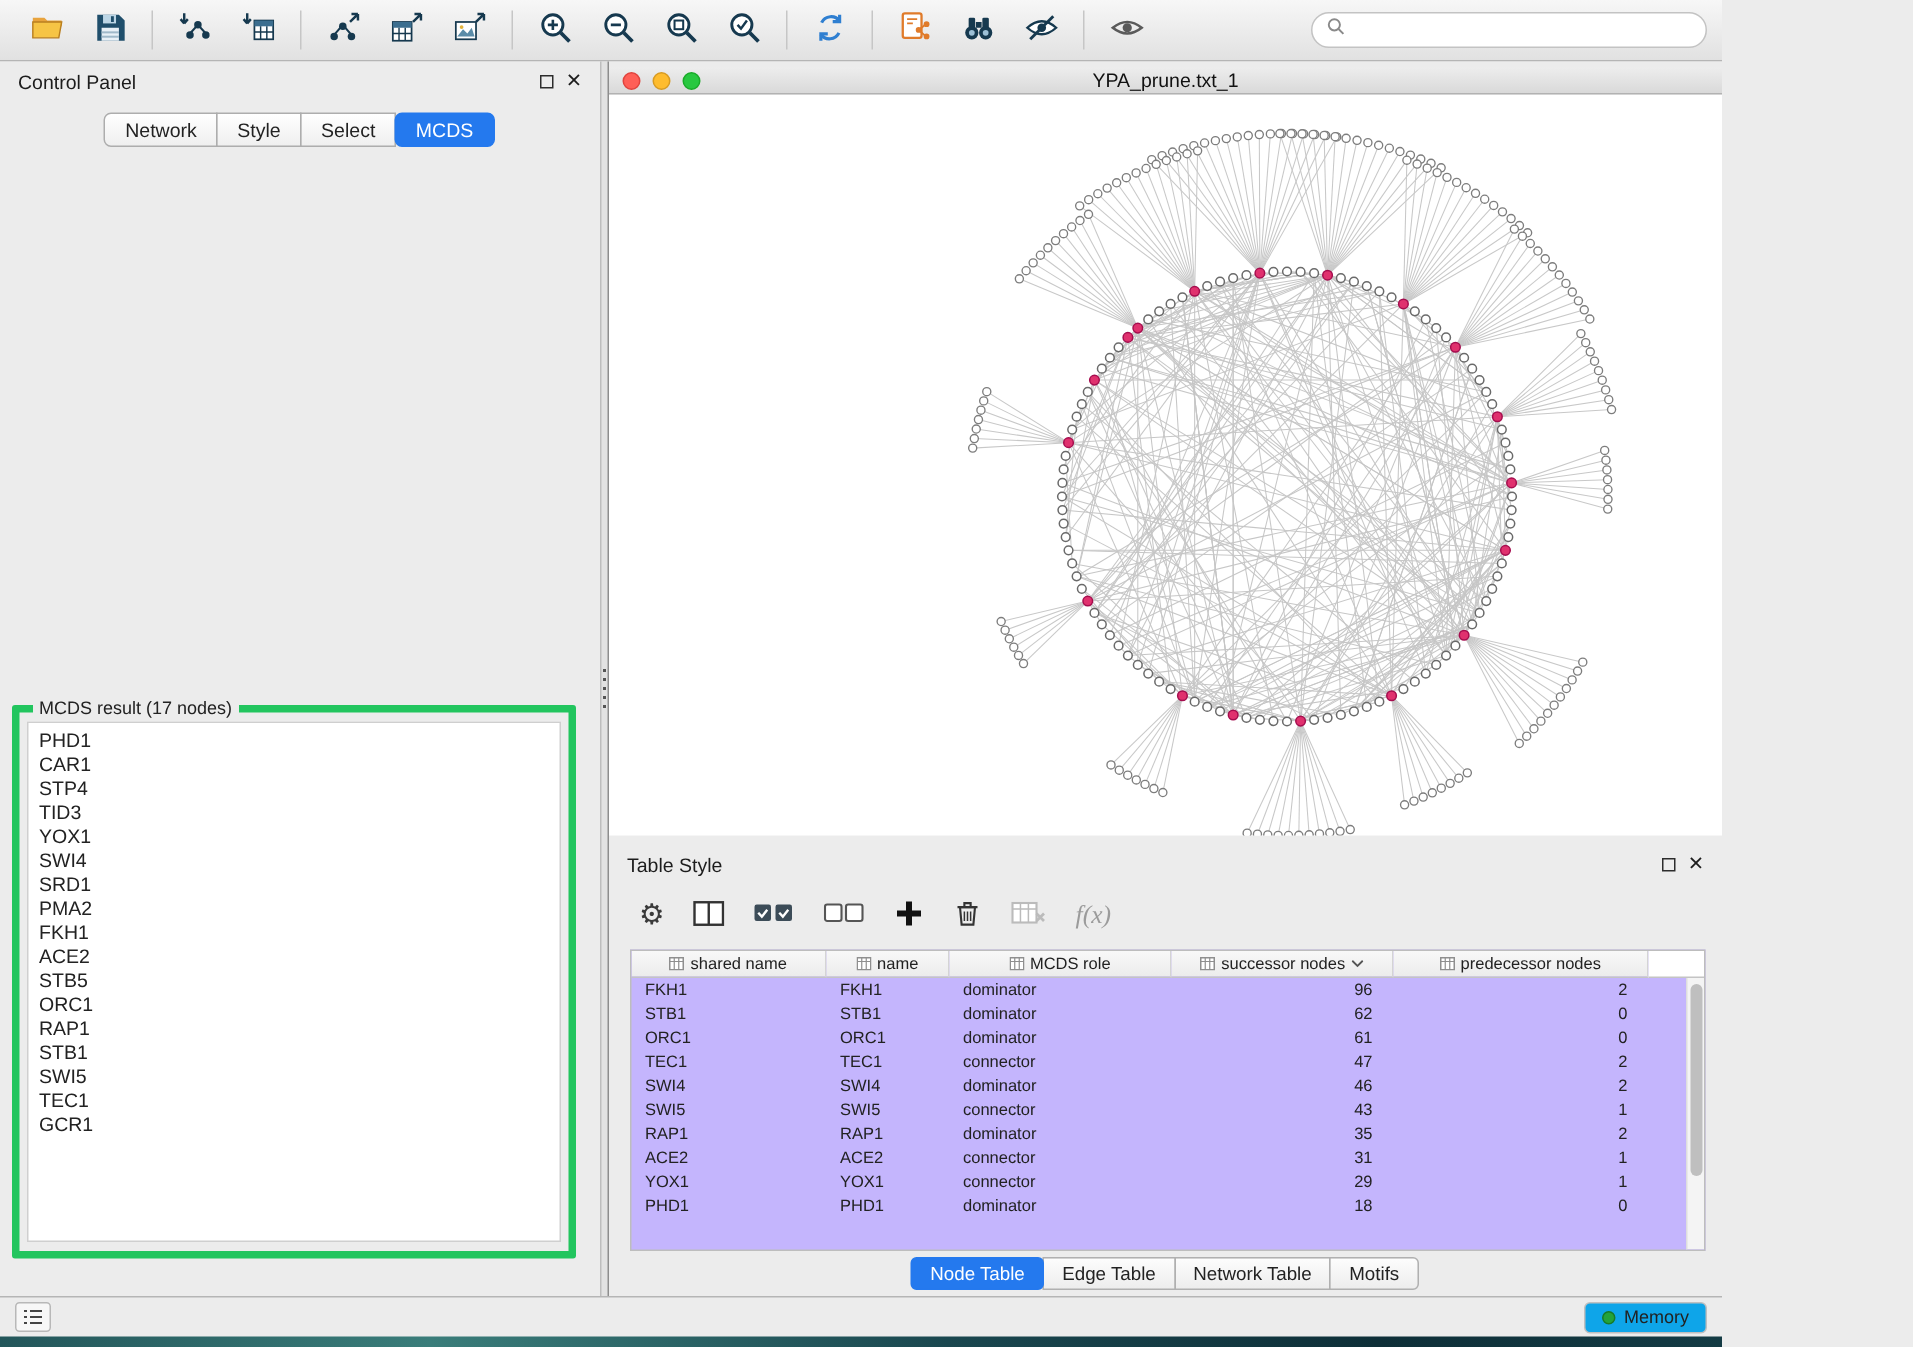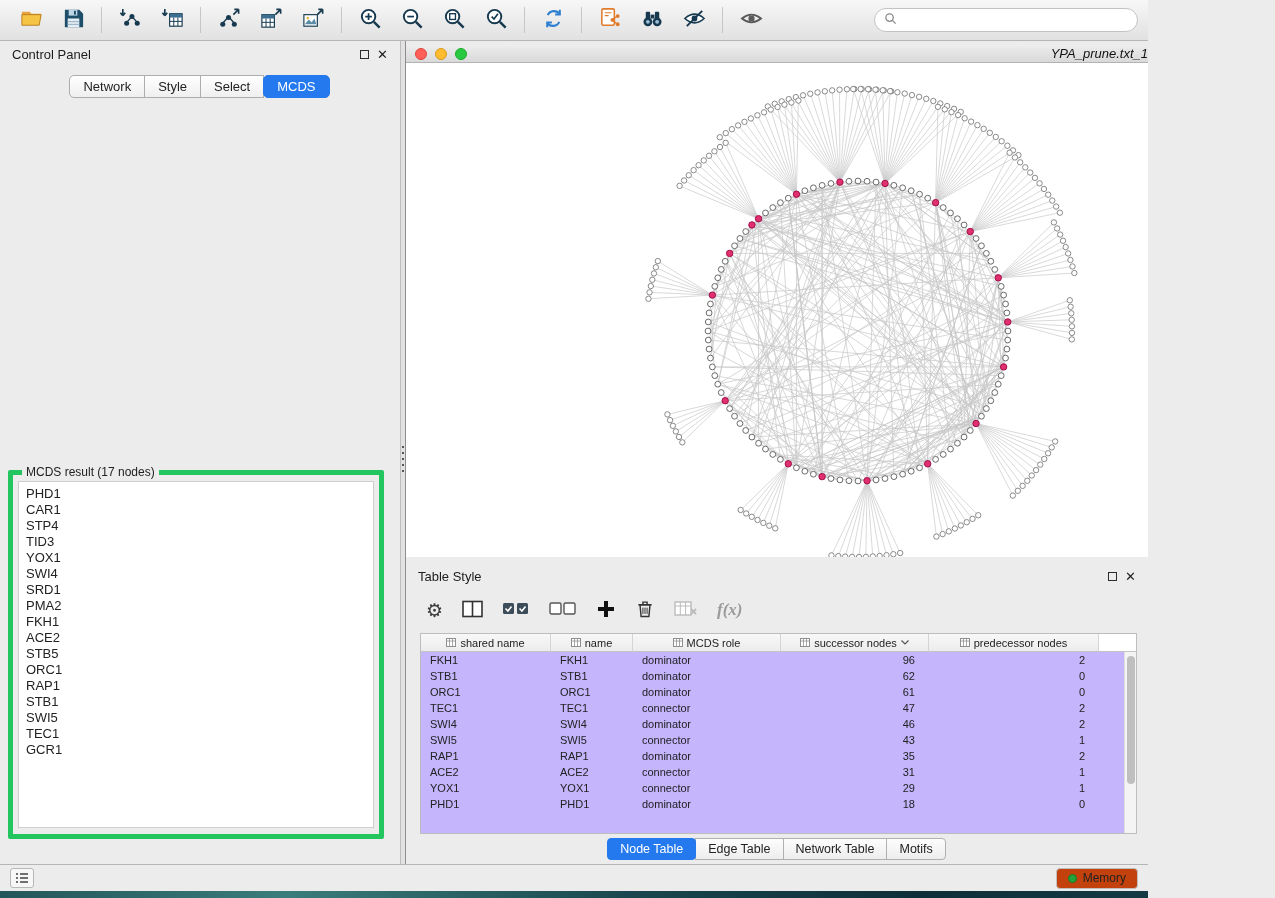--- a/index.html
+++ b/index.html
@@ -59,28 +59,28 @@
 
   
   .right-col { flex:1; display:flex; flex-direction:column; min-width:0; background:#ececec; }
   .net-window { margin-top:4px; }
   .net-titlebar { height:18px; background:linear-gradient(#ededed,#d9d9d9); border-bottom:1px solid #b2b2b2;
     position:relative; display:flex; align-items:center; padding-left:9px; gap:8px; }
   .tl { width:12px; height:12px; border-radius:50%; display:inline-block; }
   .tl.red { background:#ff5f57; border:1px solid #e0443e; }
   .tl.yellow { background:#febc2e; border:1px solid #d89b22; }
   .tl.green { background:#28c840; border:1px solid #1aab29; }
-  .net-title { position:absolute; left:0; right:0; text-align:right; font-size:13px; color:#111; pointer-events:none;font-style:italic; }
+  .net-title { position:absolute; left:0; right:0; text-align:center; font-size:13px; color:#111; pointer-events:none; }
   .net-canvas { height:494px; background:#fff; }
 
   
   .table-panel { flex:1; display:flex; flex-direction:column; padding-top:6px; min-height:0; }
   .tp-toolbar { height:42px; display:flex; align-items:center; gap:19px; padding-left:20px; }
   .tpi { display:flex; align-items:center; justify-content:center; border:none; background:transparent; cursor:default; }
-  .fx-label { font-family:"Liberation Serif", serif; font-style:italic; font-size:17px; color:#9b9b9b;font-weight:bold; }
+  .fx-label { font-family:"Liberation Serif", serif; font-style:italic; font-size:17px; color:#9b9b9b; }
   .tp-table { margin:2px 11px 0 14px; background:#c4b5fd; border:1px solid #bdbdbd; position:relative; flex:1; min-height:0; overflow:hidden; }
   .tgrid { display:grid; grid-template-columns:130px 82px 148px 148px 170px 1fr; }
   .thead { height:18px; font-size:11px; }
   .thead .hcell { background:linear-gradient(#f8f8f8,#ececec); border-right:1px solid #d4d4d4; border-bottom:1px solid #c4c4c4;
     display:flex; align-items:center; justify-content:center; gap:4px; overflow:hidden; white-space:nowrap; }
   .thead .hcell.filler { background:#fff; border-right:none; }
   .trow { height:16px; font-size:11px; }
   .tcell { display:flex; align-items:center; overflow:hidden; white-space:nowrap; }
   .tcell.c0, .tcell.c1, .tcell.c2 { padding-left:9px; }
   .tcell.c3, .tcell.c4 { justify-content:flex-end; padding-right:14px; }
@@ -92,21 +92,21 @@
   .ttab:first-child { border-radius:4px 0 0 4px; }
   .ttab:last-child { border-radius:0 4px 4px 0; }
   .ttab.active { background:#2479ee; border-color:#2479ee; color:#ffffff; border-radius:4px; position:relative; z-index:1; }
 
   
   .status-bar { height:27px; flex:0 0 27px; display:flex; align-items:center; padding:0 10px;
     background:#ececec; border-top:1px solid #b5b5b5; }
   .menu-btn { width:24px; height:20px; border:1px solid #b8b8b8; border-radius:3px; background:#f7f7f7;
     display:flex; align-items:center; justify-content:center; }
   .memory-btn { margin-left:auto; height:21px; display:flex; align-items:center; gap:6px; padding:0 11px;
-    background:#c2410c; border:1px solid #bfbfbf; border-radius:4px; font-size:12px; color:#222; }
+    background:#0ea5e9; border:1px solid #bfbfbf; border-radius:4px; font-size:12px; color:#222; }
   .memory-btn .dot { width:9px; height:9px; border-radius:50%; background:#23a33a; border:1px solid #177a28; }
   .wallpaper-strip { height:7px; flex:0 0 7px;
     background:linear-gradient(90deg,#23565a,#3a7d7a 25%,#1a474f 55%,#0e2f38 80%,#143b44); }
 
   .glyph { font-family:"DejaVu Sans", sans-serif; }
 </style>
 </head>
 <body>
 
 <div id="app">

